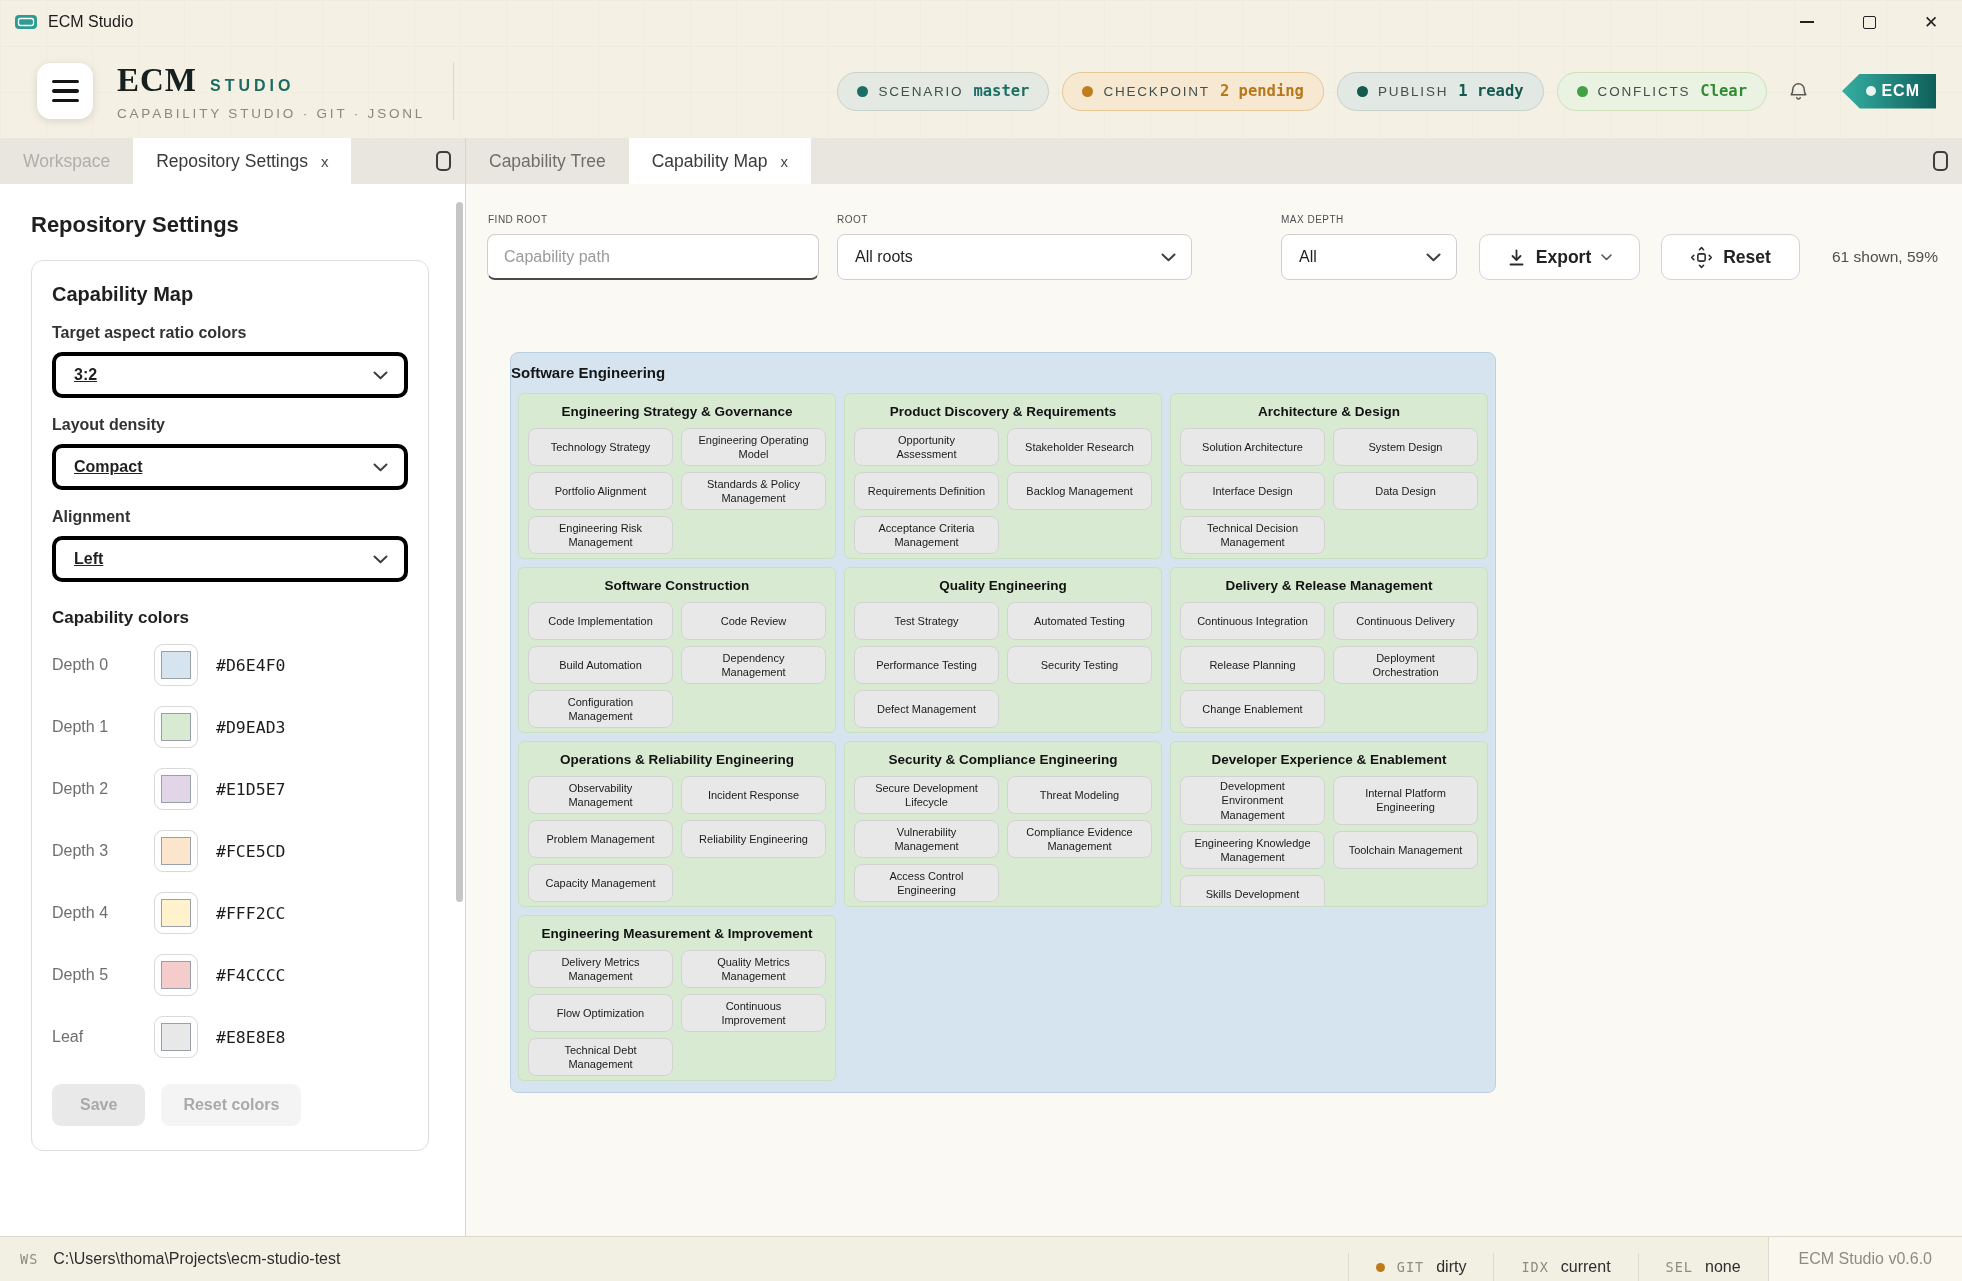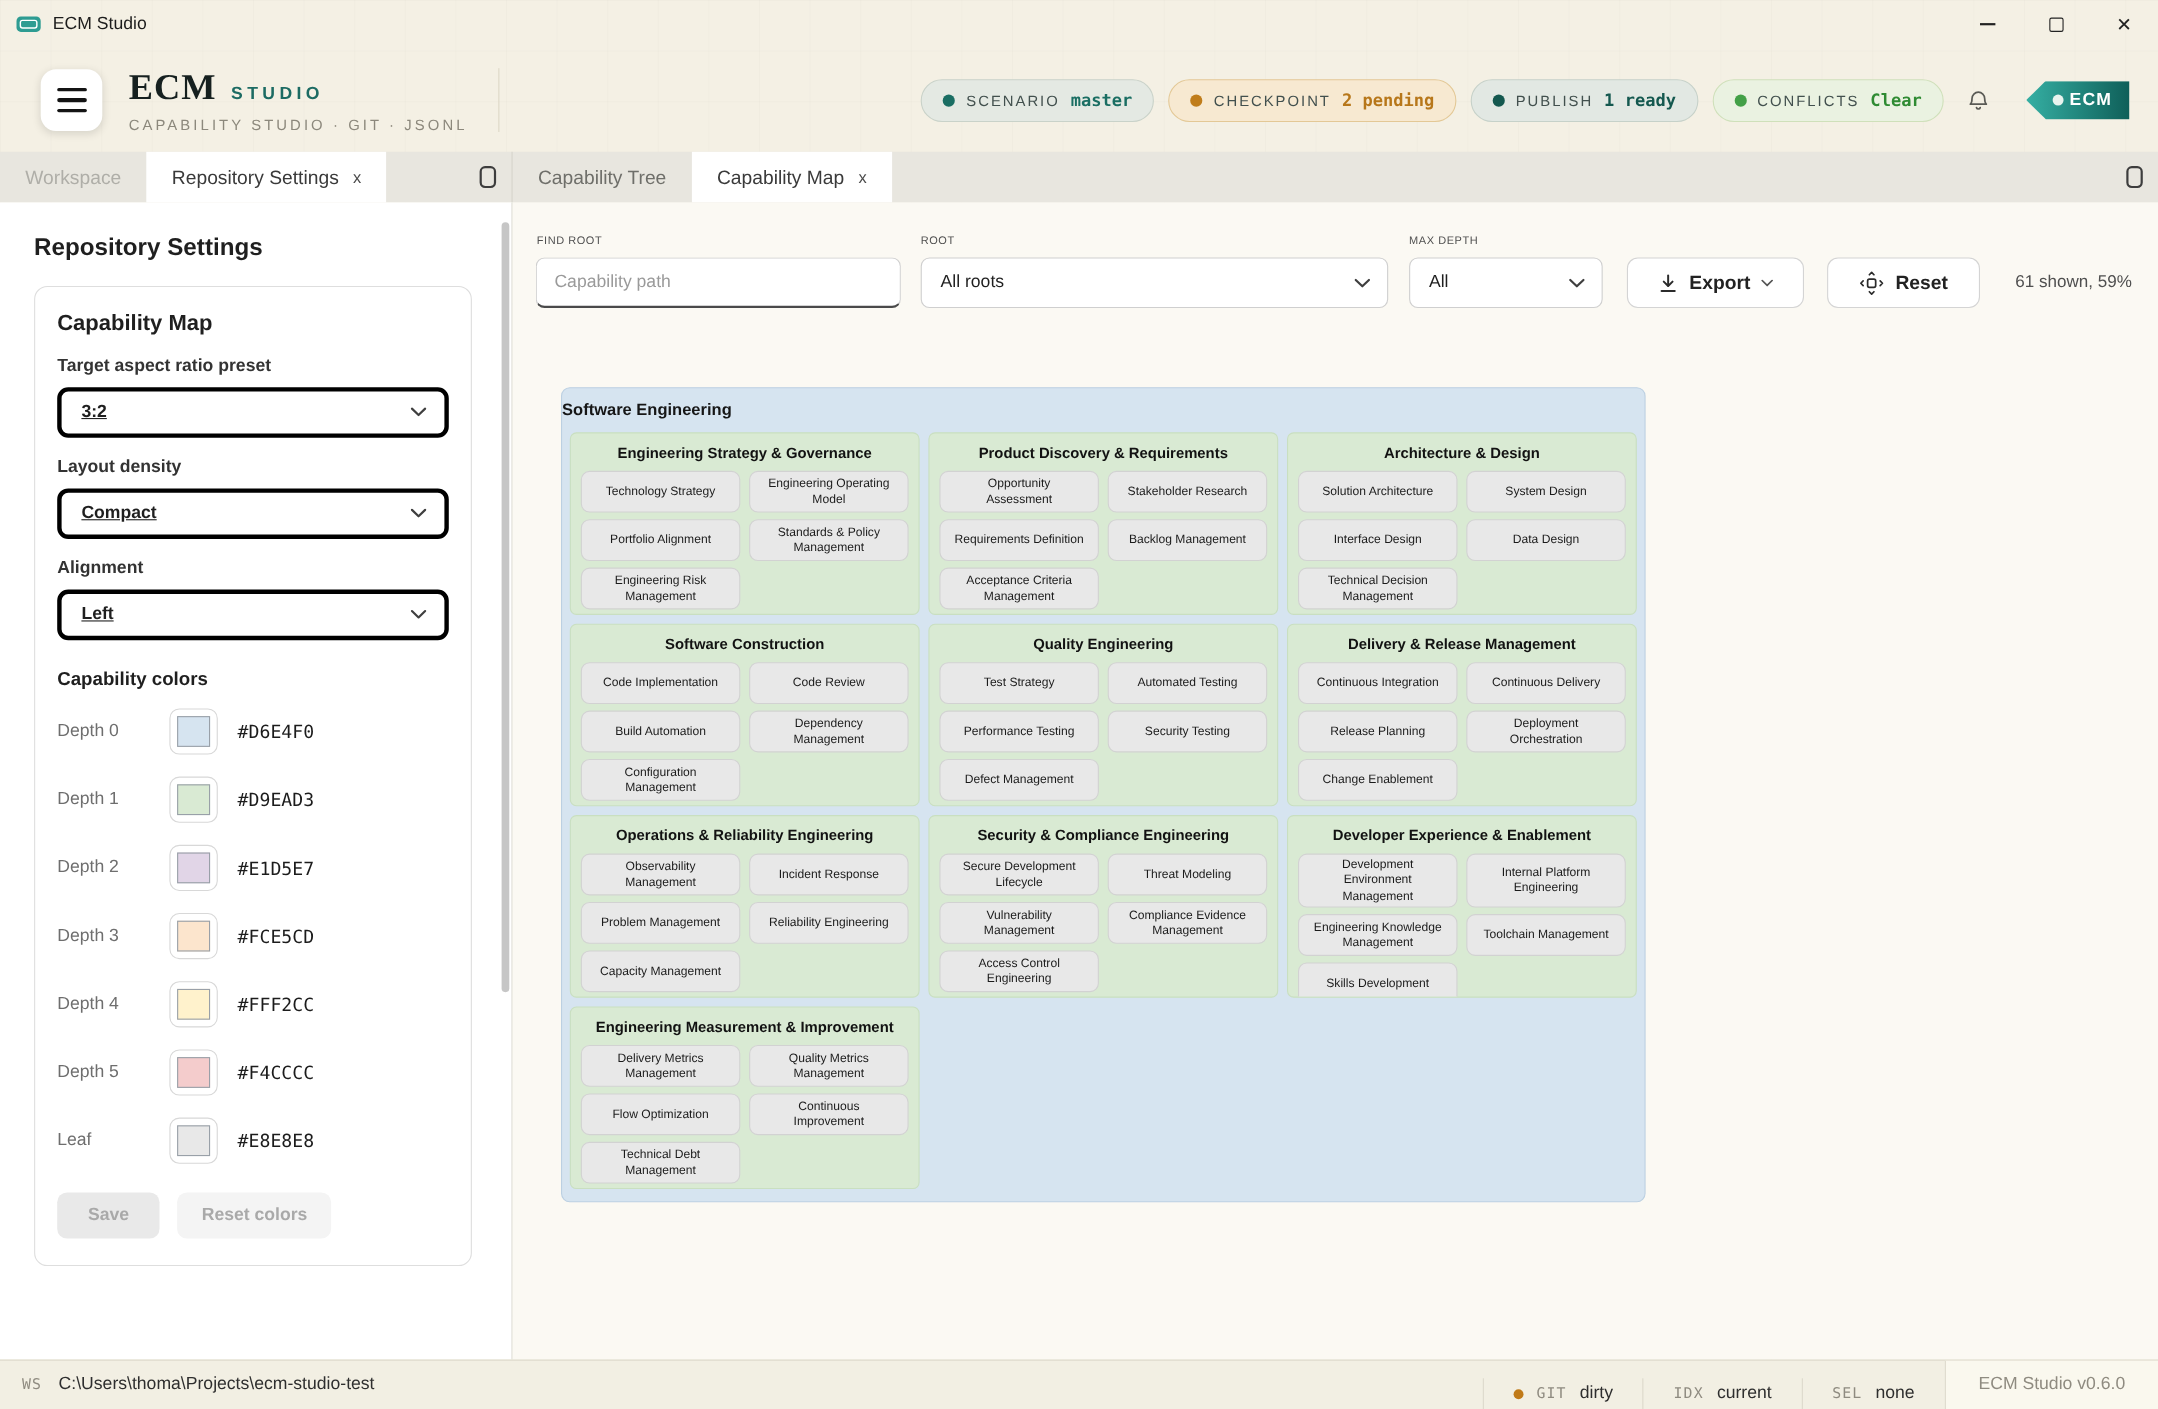--- a/index.html
+++ b/index.html
@@ -101,21 +101,21 @@
   .right-area { flex:1; background:#FBF9F3; position:relative; }
   .tb-label { position:absolute; font-size:10px; color:#4f4f4f; letter-spacing:0.5px; top:30px; }
   .tb-find-label { left:22px; } .tb-root-label { left:371px; } .tb-depth-label { left:815px; }
   .tb-ctrl { position:absolute; top:50px; height:46px; }
   .find-input { left:21px; width:332px; border:1px solid #CFCFCF; border-bottom:2.5px solid #4A4A4A;
     border-radius:8px; padding:0 16px; font-size:16px; font-family:"Liberation Sans",sans-serif; color:#222; background:#fff; }
   .find-input::placeholder { color:#9A9A9A; }
   .tb-select { border:1px solid #CFCFCF; border-radius:8px; background:#fff;
     display:flex; align-items:center; justify-content:space-between; padding:0 15px 0 17px; }
   .tb-select .select-value { font-size:16px; color:#1f1f1f; font-weight:normal; }
-  .root-select { left:371px; width:425px; }
+  .root-select { left:371px; width:355px; }
   .depth-select { left:815px; width:176px; }
   .tb-btn { position:absolute; top:50px; height:46px; background:#fff; border:1px solid #D4D4D4;
     border-radius:10px; display:flex; align-items:center; justify-content:center; gap:10px;
     font-size:17.5px; font-weight:600; color:#222; font-family:"Liberation Sans",sans-serif; }
   .export-btn { left:1013px; width:161px; }
   .reset-btn { left:1195px; width:139px; }
   .shown-text { position:absolute; top:64px; right:24px; font-size:15.5px; color:#4f4f4f; }
 
   
   .map-canvas { position:absolute; left:44px; top:168px; width:986px; height:741px;
@@ -244,21 +244,21 @@
 
 <div class="main">
 
   <div class="left-panel">
     <div class="panel-content">
       <div class="panel-title">Repository Settings</div>
       <div class="card">
         <div class="card-title">Capability Map</div>
         <div id="fields">
             <div class="field">
-              <div class="field-label">Target aspect ratio preset</div>
+              <div class="field-label">Target aspect ratio colors</div>
               <div class="select">
                 <span class="select-value">3:2</span>
                 <span><svg width="15" height="9" viewBox="0 0 15 9">
                     <polyline points="1.5,1.5 7.5,7.3 13.5,1.5" fill="none" stroke="#3f3f3f" stroke-width="2" stroke-linecap="round" stroke-linejoin="round"></polyline>
                   </svg></span>
               </div>
             </div>
             <div class="field">
               <div class="field-label">Layout density</div>
               <div class="select">

